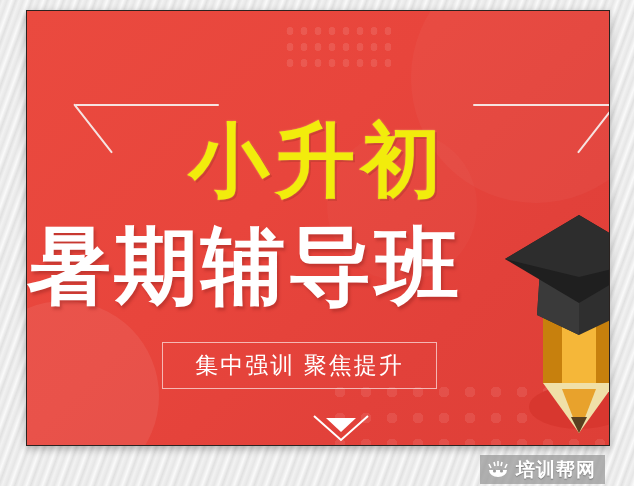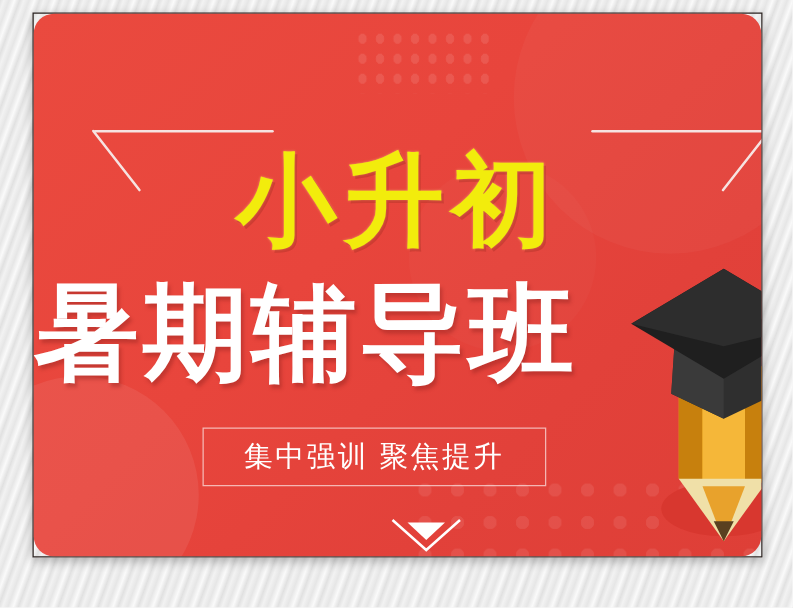--- a/index.html
+++ b/index.html
@@ -10,21 +10,21 @@
          background:
             repeating-linear-gradient(110deg, #e2e2e2 0px, #f2f2f2 3px, #e6e6e6 7px, #fafafa 11px, #e0e0e0 15px),
             #e9e9e9;}
 
   
   #frame{position:absolute;left:26px;top:10px;width:584px;height:436px;
          border:1px solid #2b2320;box-sizing:border-box;
          box-shadow:0 3px 8px rgba(0,0,0,.28);}
   #poster{position:absolute;inset:0;overflow:hidden;
           background:
-             linear-gradient(135deg, #ea4a3f 0%, #e8453c 42%, #e2413a 72%, #de3f37 100%); border-radius: 16px;}
+             linear-gradient(135deg, #ea4a3f 0%, #e8453c 42%, #e2413a 72%, #de3f37 100%);}
 
   .soft{position:absolute;pointer-events:none;}
 
   
   .circ-tr{width:250px;height:250px;border-radius:50%;
            right:-52px;top:-58px;background:rgba(255,255,255,.035);}
   .circ-bl{width:190px;height:190px;border-radius:50%;
            left:-58px;top:290px;background:rgba(255,255,255,.075);}
   .circ-mid{width:150px;height:150px;border-radius:50%;
             left:300px;top:120px;background:rgba(255,255,255,.022);}
@@ -141,14 +141,23 @@
         <g>
           <path d="M118 36 Q134 44 133 64 L133 86" fill="none" stroke="#f5a623" stroke-width="3"></path>
           <rect x="126" y="86" width="14" height="22" rx="4" fill="#f5a623"></rect>
           <path d="M128 108 L127 130 M133 108 L133 132 M138 108 L139 130" stroke="#f5a623" stroke-width="3" fill="none"></path>
         </g>
       </svg>
 
     </div>
   </div>
 
+  <div id="wm">
+    <svg width="22" height="20" viewBox="0 0 22 20">
+      <path d="M2 4 L4 8 M7 2 L8 6 M11 1 L11 6 M15 2 L14 6 M20 4 L18 8" stroke="#ffffff" stroke-width="1.6" fill="none"></path>
+      <path d="M2 10 A9 7 0 0 0 20 10 Z" fill="#ffffff"></path>
+      <circle cx="7.5" cy="11" r="1.6" fill="#9a9a9a"></circle>
+      <circle cx="14.5" cy="11" r="1.6" fill="#9a9a9a"></circle>
+    </svg>
+    <span id="wm-text">培训帮网</span>
+  </div>
 
 </div>
 
 </body></html>

